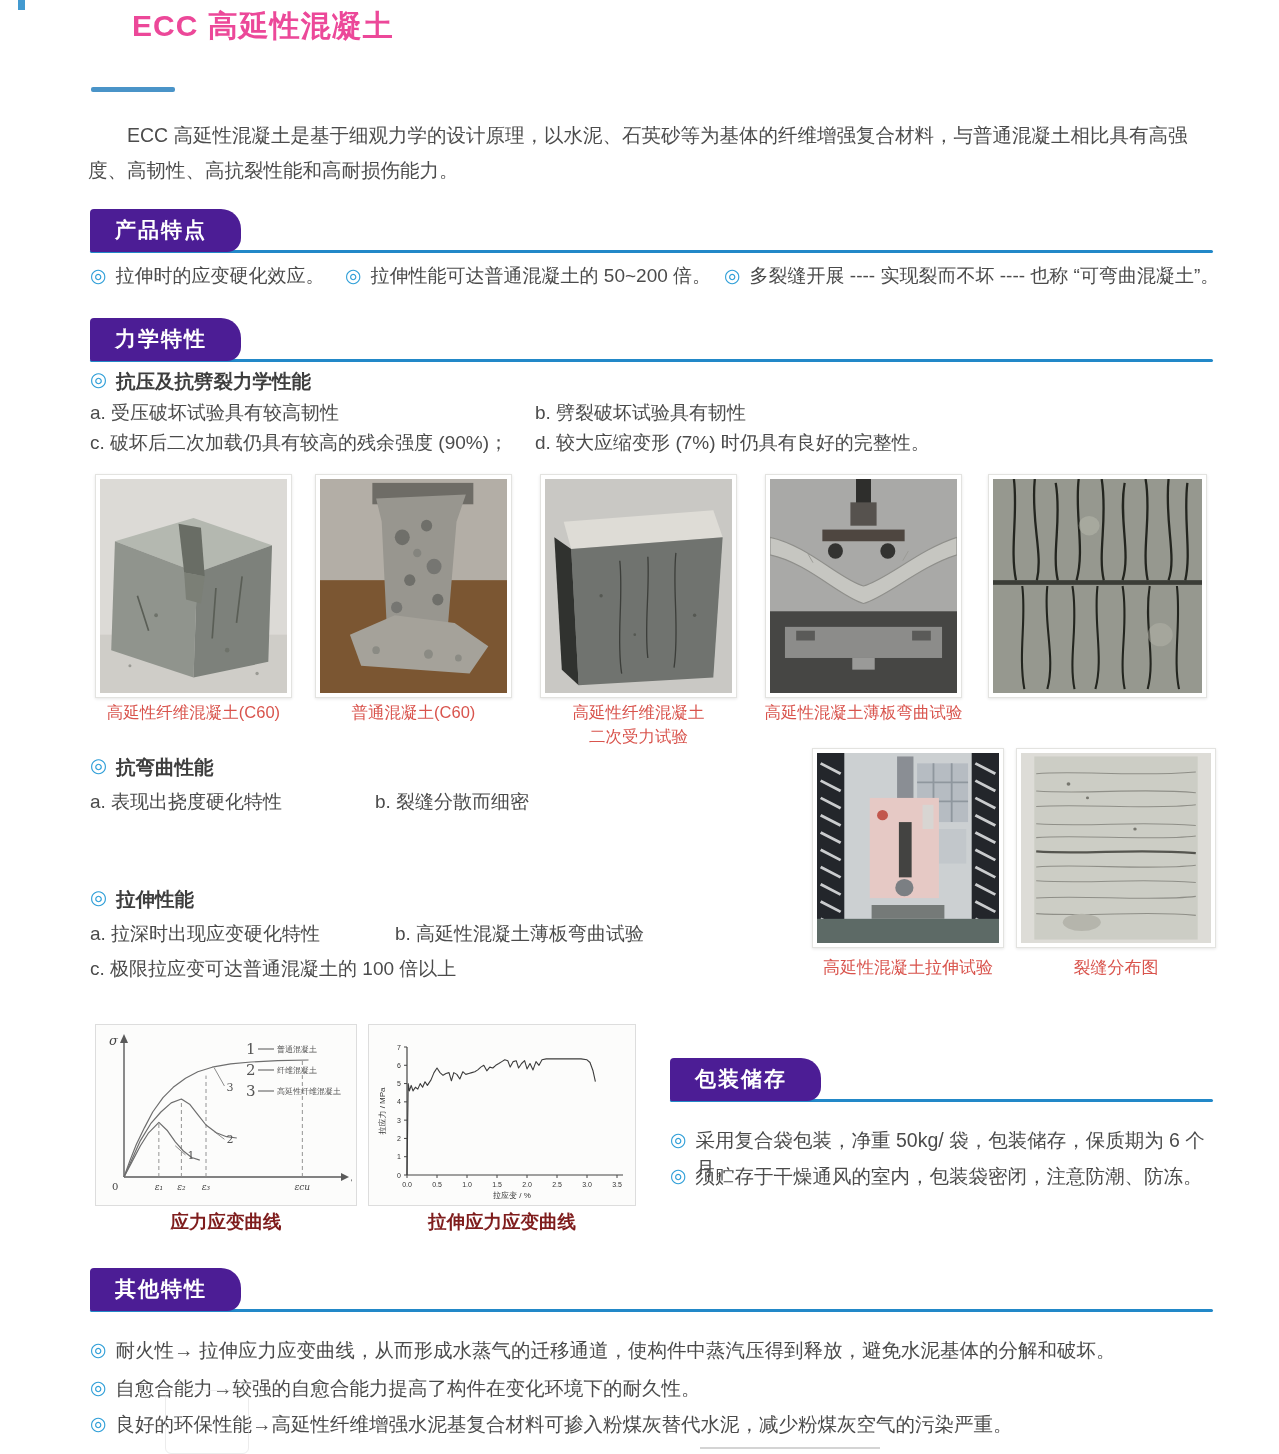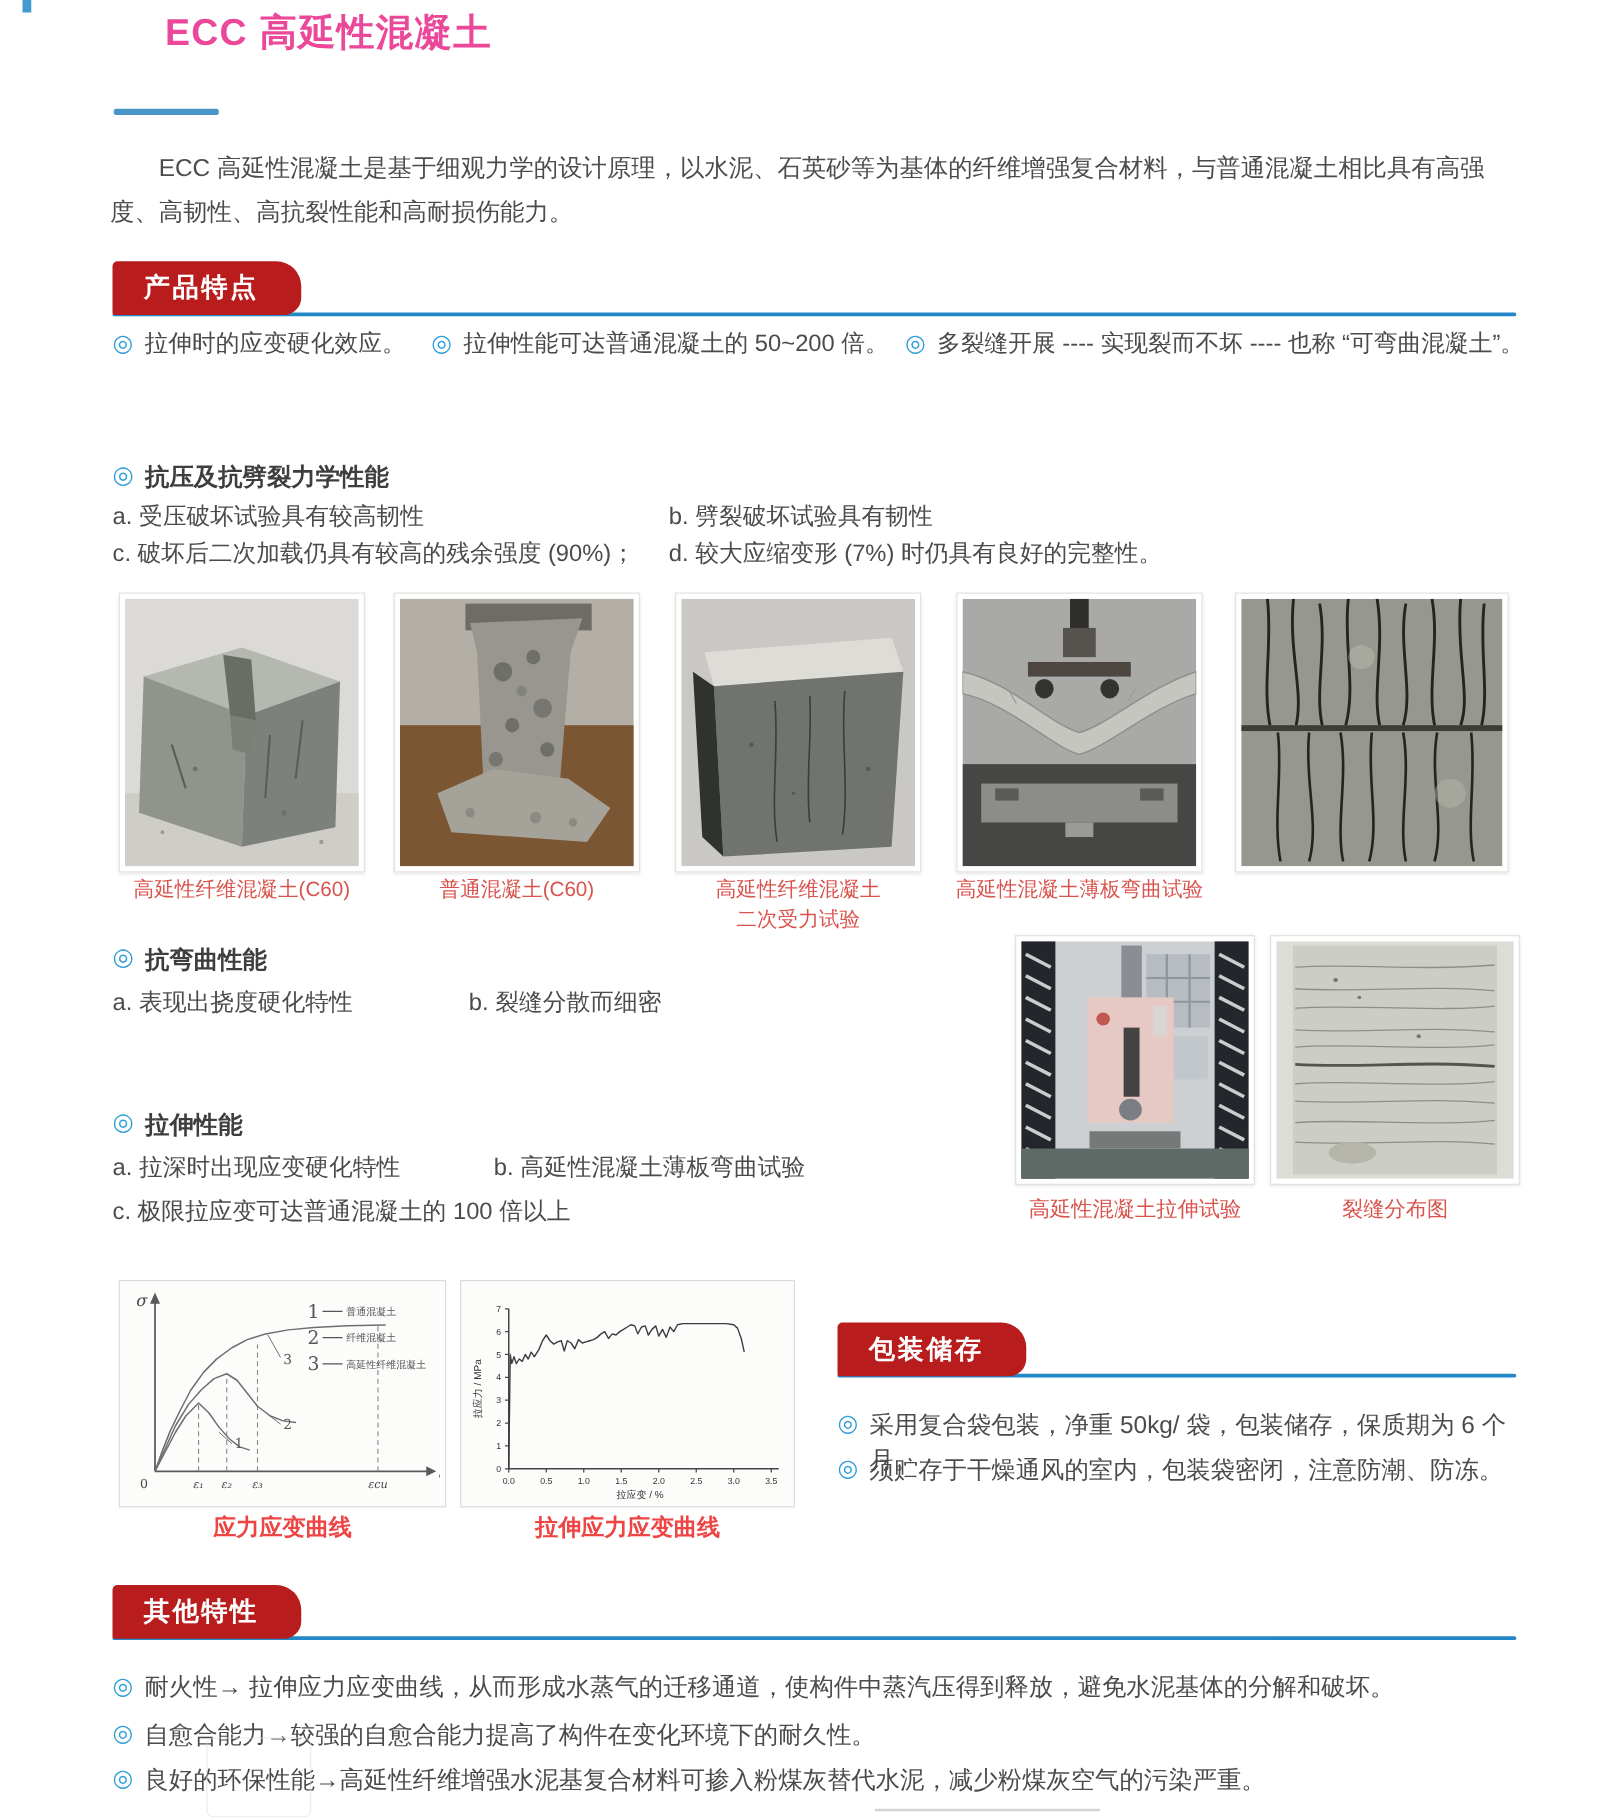--- a/index.html
+++ b/index.html
@@ -6,40 +6,40 @@
   .page {
     position:relative; width:1279px; height:1454px; overflow:hidden;
     background:#ffffff; color:#4b4b4b;
     font-family:"Liberation Sans","DejaVu Sans",sans-serif;
   }
   .abs { position:absolute; }
   .title { font-size:30px; font-weight:bold; color:#ec4899; letter-spacing:1px;margin-left:42px; }
   .title-underline { background:#4a94c8; border-radius:2px; }
   .intro { font-size:19.5px; line-height:1.8; color:#4c4c4c; text-indent:2em; }
   .sec-tab {
-    display:inline-block; background:#b91c1c; color:#ffffff;
+    display:inline-block; background:#4c1d95; color:#ffffff;
     font-size:21px; font-weight:bold; letter-spacing:2px;
     padding:7px 34px 8px 25px; border-radius:4px 20px 14px 2px;
     position:relative; z-index:2;
   }
   .sec-line { height:3px; background:#2288c8; margin-top:-2px; border-radius:2px; }
   .bullet { display:flex; align-items:flex-start; gap:9px; font-size:19px; color:#4b4b4b; line-height:1.45; }
   .bullet .bi { color:#2f9fd8; flex:0 0 auto; font-size:19px; }
   .subhead { display:flex; gap:9px; font-size:19.5px; font-weight:bold; color:#3e3e3e; }
   .subhead .bi { color:#2f9fd8; font-weight:normal; }
   .item { font-size:19px; color:#4b4b4b; }
   .fig {
     background:#ffffff; border:1px solid #e3e3e0; box-sizing:border-box;
     box-shadow:0 1px 3px rgba(0,0,0,.10); padding:4px;
   }
   .fig svg { width:100%; height:100%; display:block; }
   .figcap { color:#d9544d; font-size:16.5px; text-align:center; line-height:1.45; }
   .chart-frame { background:#fcfcfb; border:1px solid #dddddd; box-sizing:border-box; padding:4px; }
   .chart-frame svg { width:100%; height:100%; display:block; }
-  .chartcap { color:#ef4444; font-size:18.5px; font-weight:bold; text-align:center; }
+  .chartcap { color:#7f1d1d; font-size:18.5px; font-weight:bold; text-align:center; }
   .wm { border:1px solid #dcdcdc; border-radius:6px; opacity:.55; }
 </style>
 </head>
 <body>
 
 <div class="page">
 
   <div class="abs" style="left:18px; top:0; width:7px; height:10px; background:#2288c8; opacity:.85;"></div>
 
   <div class="abs title" style="left:90px; top:6px;">ECC 高延性混凝土</div>
@@ -57,20 +57,24 @@
   </div>
   <div class="abs bullet" style="left:345px; top:262px;">
     <span class="bi">◎</span>
     <span>拉伸性能可达普通混凝土的 50~200 倍。</span>
   </div>
   <div class="abs bullet" style="left:724px; top:262px;">
     <span class="bi">◎</span>
     <span>多裂缝开展 ---- 实现裂而不坏 ---- 也称 “可弯曲混凝土”。</span>
   </div>
 
+  <div class="abs" style="left:90px; top:318px; width:1123px;">
+    <div class="sec-tab"><span>力学特性</span></div>
+    <div class="sec-line"></div>
+  </div>
 
   <div class="abs subhead" style="left:90px; top:368px;">
     <span class="bi">◎</span>
     <span>抗压及抗劈裂力学性能</span>
   </div>
   <div class="abs item" style="left:90px;  top:400px;">a. 受压破坏试验具有较高韧性</div>
   <div class="abs item" style="left:535px; top:400px;">b. 劈裂破坏试验具有韧性</div>
   <div class="abs item" style="left:90px;  top:430px;">c. 破坏后二次加载仍具有较高的残余强度 (90%)；</div>
   <div class="abs item" style="left:535px; top:430px;">d. 较大应缩变形 (7%) 时仍具有良好的完整性。</div>
 

